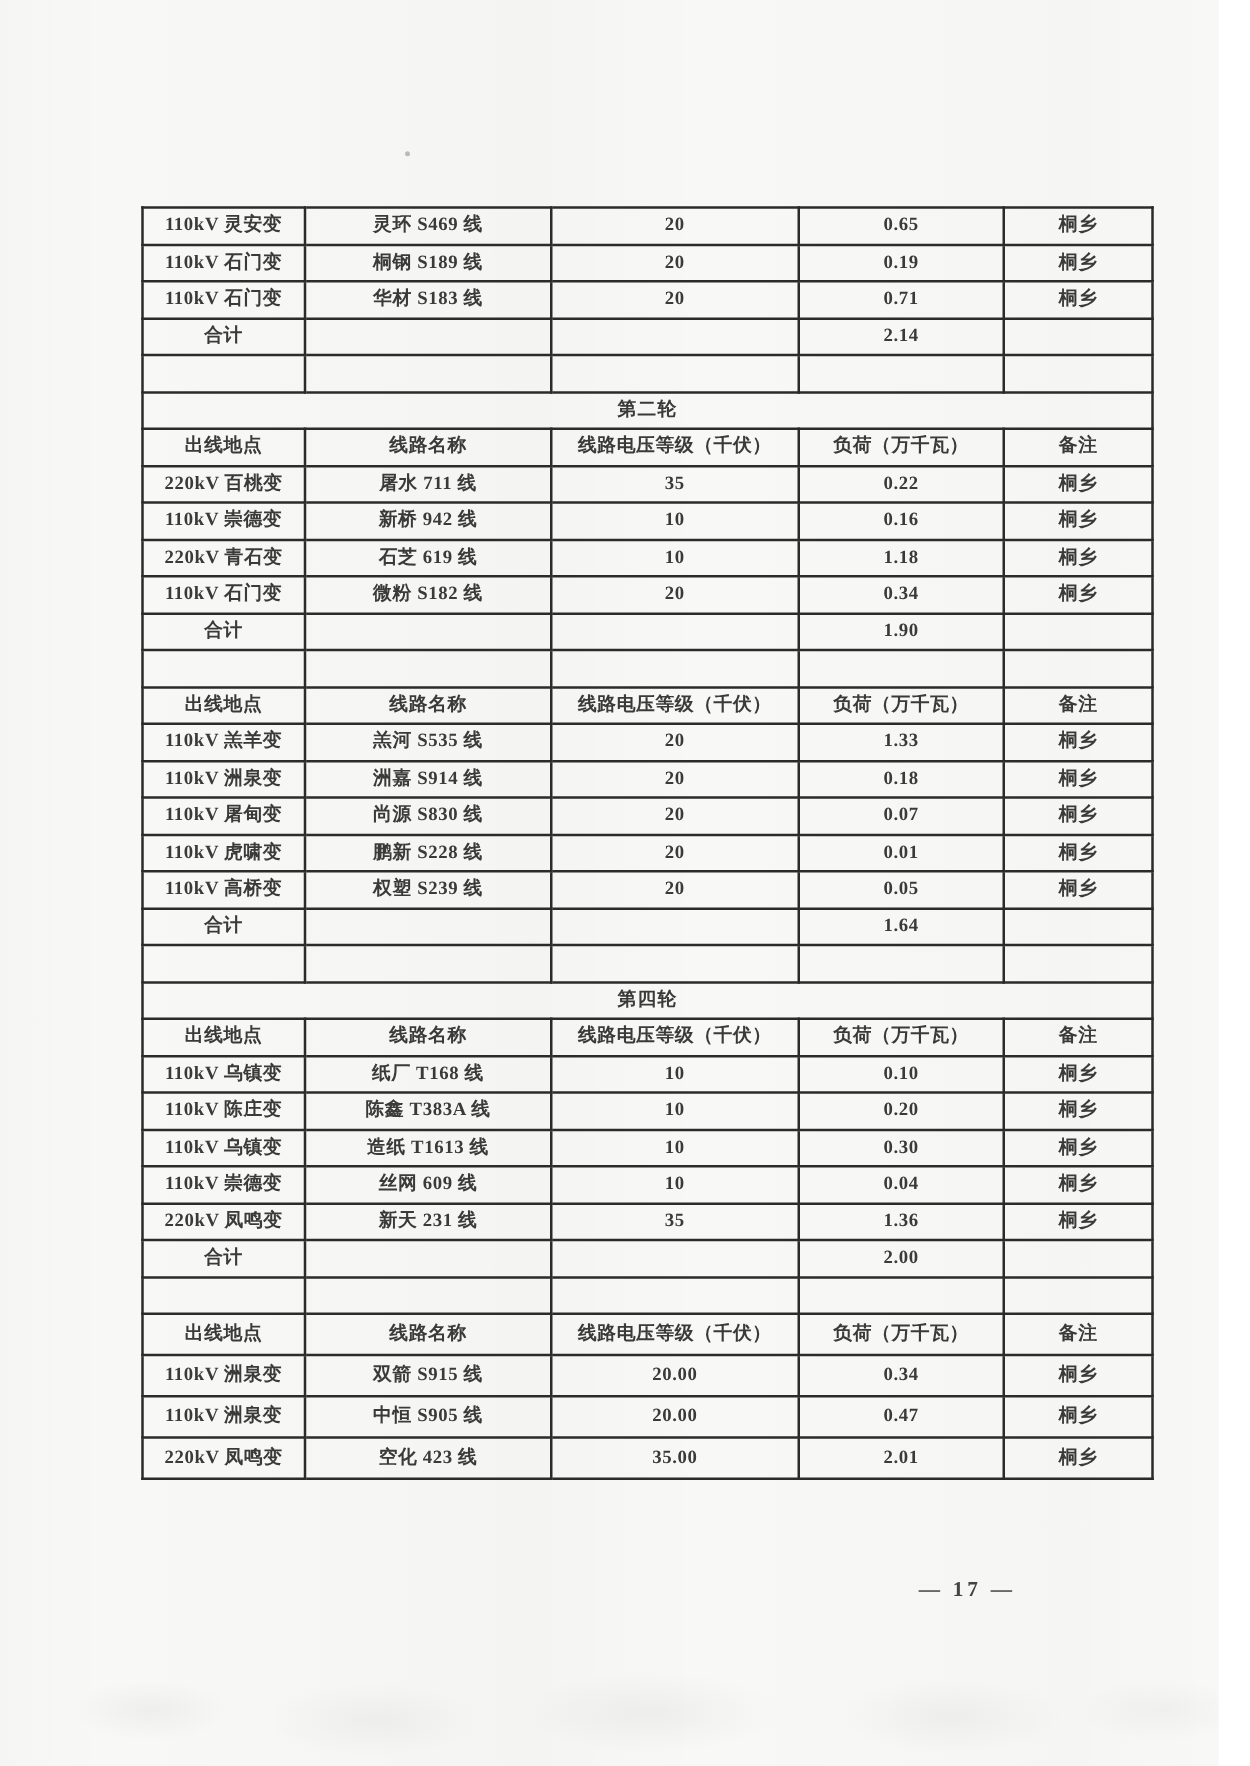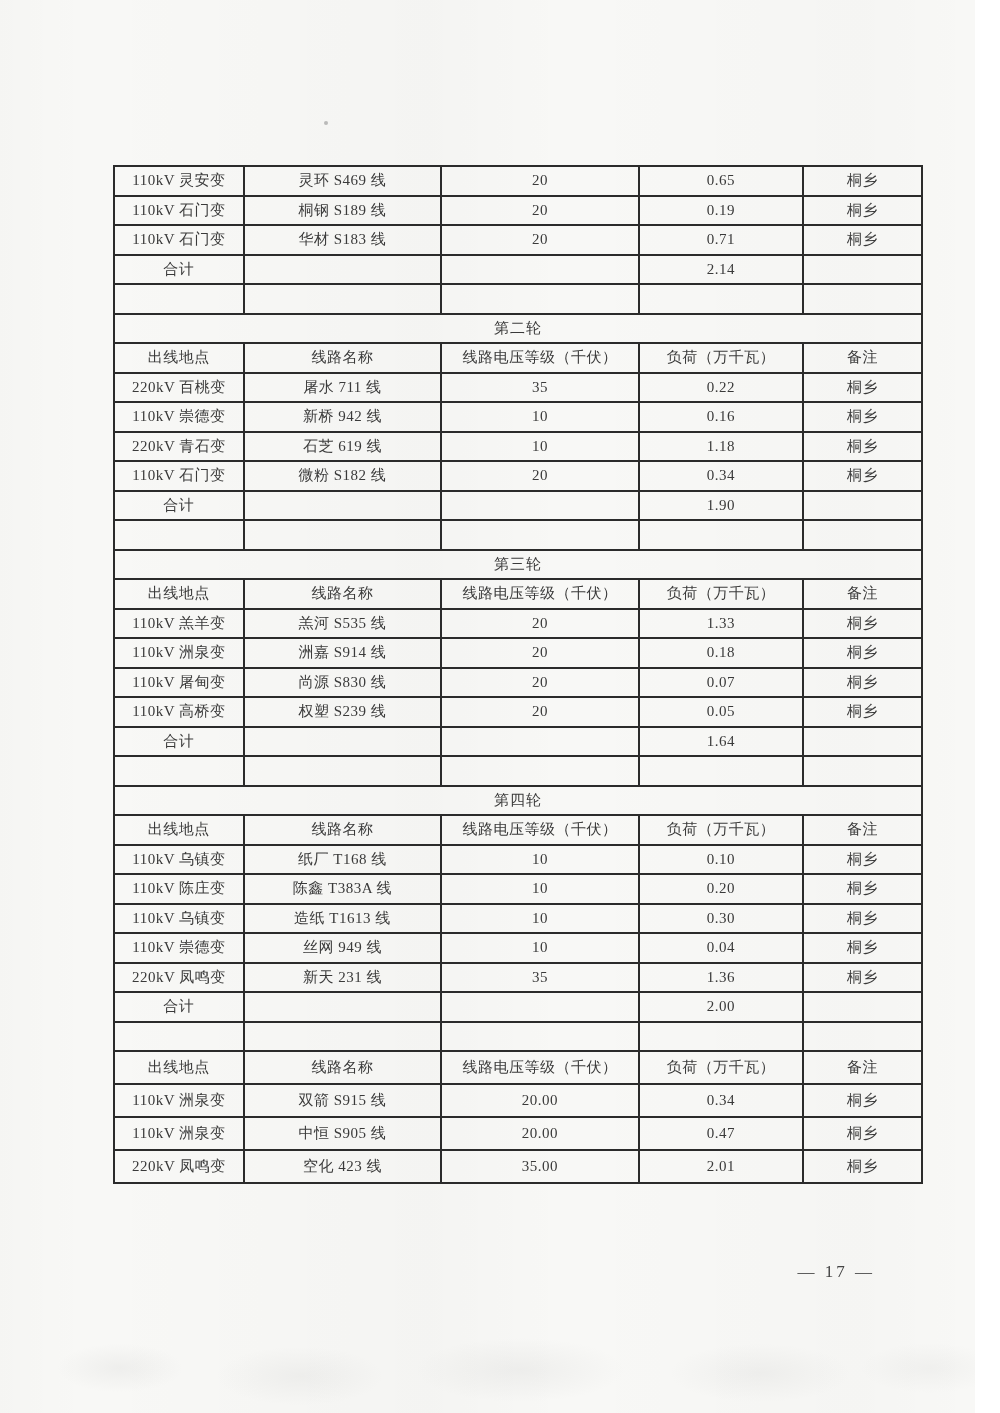--- a/index.html
+++ b/index.html
@@ -17,20 +17,21 @@
     background:
       radial-gradient(90px 35px at 120px 1368px, rgba(150,150,150,.10), transparent 70%),
       radial-gradient(120px 42px at 300px 1376px, rgba(150,150,150,.09), transparent 70%),
       radial-gradient(150px 46px at 520px 1370px, rgba(150,150,150,.10), transparent 70%),
       radial-gradient(130px 42px at 760px 1373px, rgba(150,150,150,.09), transparent 70%),
       radial-gradient(100px 36px at 930px 1368px, rgba(150,150,150,.08), transparent 70%),
       linear-gradient(90deg, rgba(0,0,0,0.012) 0%, rgba(0,0,0,0) 9%,
                       rgba(0,0,0,0.016) 44%, rgba(0,0,0,0) 58%,
                       rgba(0,0,0,0.012) 88%, rgba(0,0,0,0) 100%),
       linear-gradient(#f8f8f6, #f8f8f6);
+    font-weight: bold;
   }
   .scan-dot {
     position: absolute;
     left: 324px;
     top: 121px;
     width: 4px;
     height: 4px;
     border-radius: 50%;
     background: #9a9a9a;
     opacity: .65;
@@ -65,21 +66,21 @@
   }
   table.grid tr.rlast td {
     height: 31px;
     line-height: 31px;
   }
   .page-number {
     position: absolute;
     left: 735px;
     top: 1262px;
     width: 140px;
-    text-align: right;
+    text-align: left;
     font-size: 17px;
     color: #444444;
     letter-spacing: 3px;
   }
 </style>
 </head>
 <body>
 
 <div class="page">
   <div class="scan-dot"></div>
@@ -173,23 +174,20 @@
           <td>1.90</td>
           <td></td>
         </tr>
         <tr class="blank-row">
           <td></td>
           <td></td>
           <td></td>
           <td></td>
           <td></td>
         </tr>
-        <tr class="title-row">
-          <td colspan="5">第三轮</td>
-        </tr>
         <tr class="header-row">
           <td>出线地点</td>
           <td>线路名称</td>
           <td>线路电压等级（千伏）</td>
           <td>负荷（万千瓦）</td>
           <td>备注</td>
         </tr>
         <tr class="data-row">
           <td>110kV 羔羊变</td>
           <td>羔河 S535 线</td>
@@ -205,20 +203,27 @@
           <td>桐乡</td>
         </tr>
         <tr class="data-row">
           <td>110kV 屠甸变</td>
           <td>尚源 S830 线</td>
           <td>20</td>
           <td>0.07</td>
           <td>桐乡</td>
         </tr>
         <tr class="data-row">
+          <td>110kV 虎啸变</td>
+          <td>鹏新 S228 线</td>
+          <td>20</td>
+          <td>0.01</td>
+          <td>桐乡</td>
+        </tr>
+        <tr class="data-row">
           <td>110kV 高桥变</td>
           <td>权塑 S239 线</td>
           <td>20</td>
           <td>0.05</td>
           <td>桐乡</td>
         </tr>
         <tr class="total-row">
           <td>合计</td>
           <td></td>
           <td></td>
@@ -258,21 +263,21 @@
         </tr>
         <tr class="data-row">
           <td>110kV 乌镇变</td>
           <td>造纸 T1613 线</td>
           <td>10</td>
           <td>0.30</td>
           <td>桐乡</td>
         </tr>
         <tr class="data-row">
           <td>110kV 崇德变</td>
-          <td>丝网 949 线</td>
+          <td>丝网 609 线</td>
           <td>10</td>
           <td>0.04</td>
           <td>桐乡</td>
         </tr>
         <tr class="data-row">
           <td>220kV 凤鸣变</td>
           <td>新天 231 线</td>
           <td>35</td>
           <td>1.36</td>
           <td>桐乡</td>

